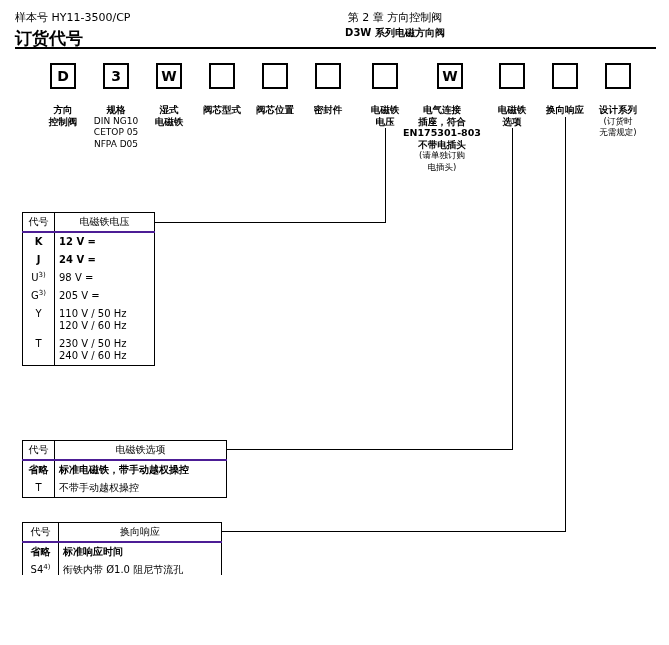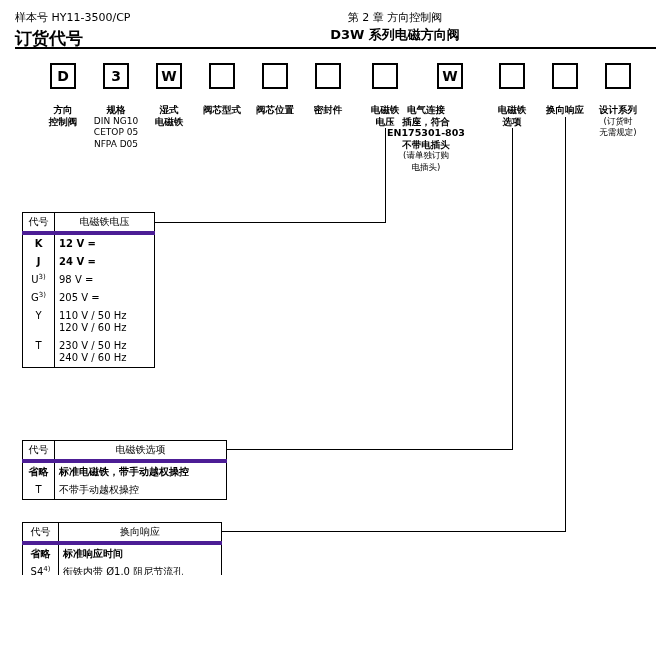--- a/index.html
+++ b/index.html
@@ -4,40 +4,40 @@
 <style>
   * { margin:0; padding:0; box-sizing:border-box; }
   html,body { background:#ffffff; }
   body { font-family:"DejaVu Sans","Liberation Sans",sans-serif; color:#000; }
   .page { position:relative; width:669px; height:575px; background:#fff; overflow:hidden; }
   .abs { position:absolute; }
 
   .doc-num   { left:15px; top:10px; font-size:11px; }
   .order-title { left:15px; top:27px; font-size:17px; font-weight:bold; }
   .chapter   { left:245px; top:10px; width:300px; text-align:center; font-size:11px; }
-  .series    { left:245px; top:26px; width:300px; text-align:center; font-size:13px; font-weight:bold; }
+  .series    { left:245px; top:26px; width:300px; text-align:center; font-size:10px; font-weight:bold; }
   .head-rule { background:#000; }
 
   .code-box { position:absolute; top:63px; width:26px; height:26px; border:2px solid #000;
               display:flex; align-items:center; justify-content:center;
               font-size:14px; font-weight:bold; background:#fff; }
 
   .box-label { position:absolute; top:104px; width:90px; text-align:center;
                font-size:9.5px; font-weight:bold; line-height:11.5px; }
   .box-label .ln { display:block; }
   .box-label .normal { font-weight:normal; font-size:9px; }
   .box-label .small  { font-weight:normal; font-size:8.5px; }
 
   .vline { position:absolute; width:1px; background:#000; }
   .hline { position:absolute; height:1px; background:#000; }
 
   .dtable { position:absolute; border-collapse:collapse; border:1px solid #000;
             font-size:10px; background:#fff; }
   .dtable td { padding:3px 4px; vertical-align:top; line-height:12px; }
-  .dtable tr.thead td { border-bottom:4px solid #4c1d95; text-align:center; padding:3px 4px; }
+  .dtable tr.thead td { border-bottom:2px solid #4c1d95; text-align:center; padding:3px 4px; }
   .dtable td.code { border-right:1px solid #000; text-align:center; }
   .dtable .bold { font-weight:bold; }
   .dtable .ln { display:block; }
 
   sup { font-size:7px; vertical-align:super; line-height:0; }
 
   .footnote { position:absolute; font-size:10px; line-height:14px; }
   .fn-indent { padding-left:11px; }
 </style>
 </head>
@@ -83,21 +83,21 @@
   <div class="box-label" style="left:230px">
     <span class="ln">阀芯位置</span>
   </div>
   <div class="box-label" style="left:283px">
     <span class="ln">密封件</span>
   </div>
   <div class="box-label" style="left:340px">
     <span class="ln">电磁铁</span>
     <span class="ln">电压</span>
   </div>
-  <div class="box-label" style="left:376px;width:100px">
+  <div class="box-label" style="left:392px;width:100px">
     <span class="ln">电气连接</span>
     <span class="ln">插座，符合</span>
     <span class="ln">EN175301-803</span>
     <span class="ln">不带电插头</span>
     <span class="ln small">(请单独订购</span>
     <span class="ln small">电插头)</span>
   </div>
   <div class="box-label" style="left:467px">
     <span class="ln">电磁铁</span>
     <span class="ln">选项</span>

